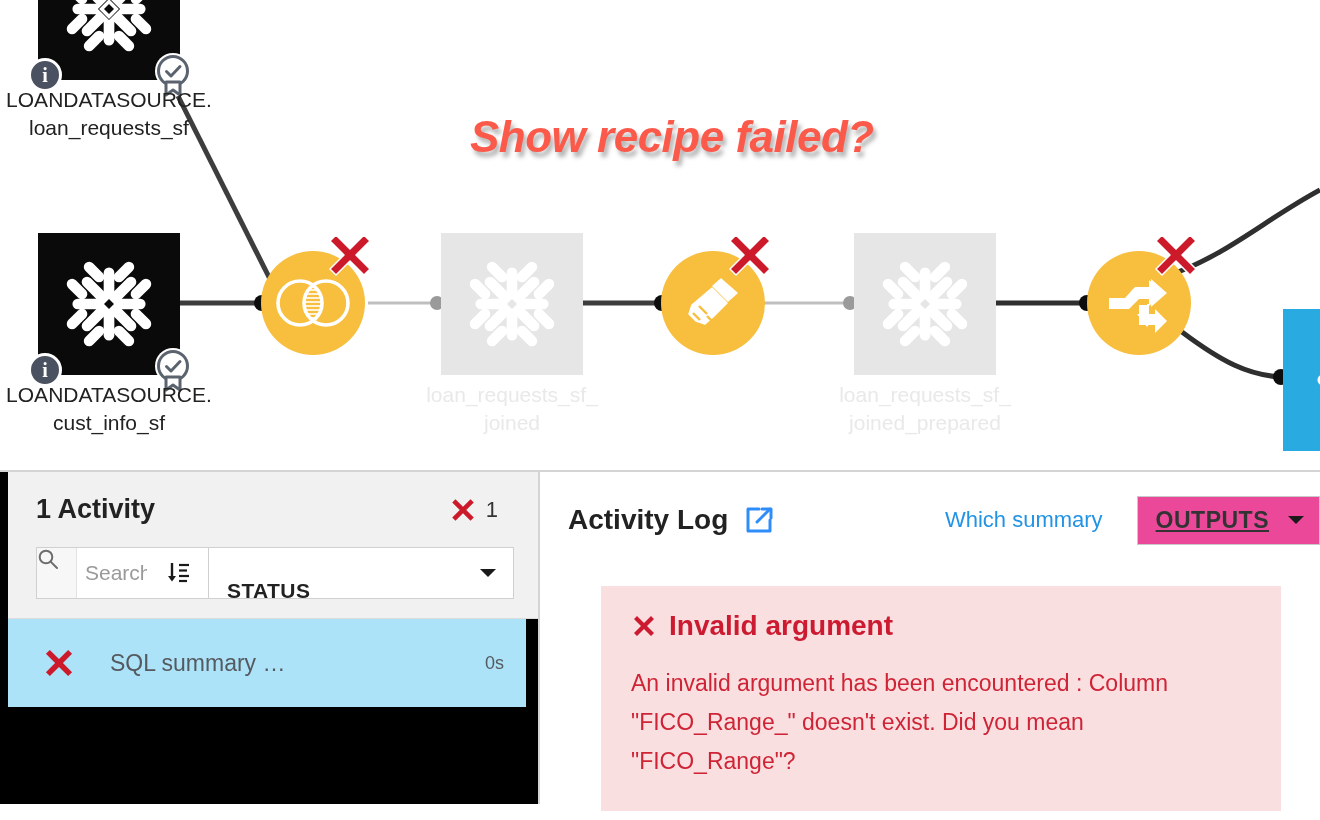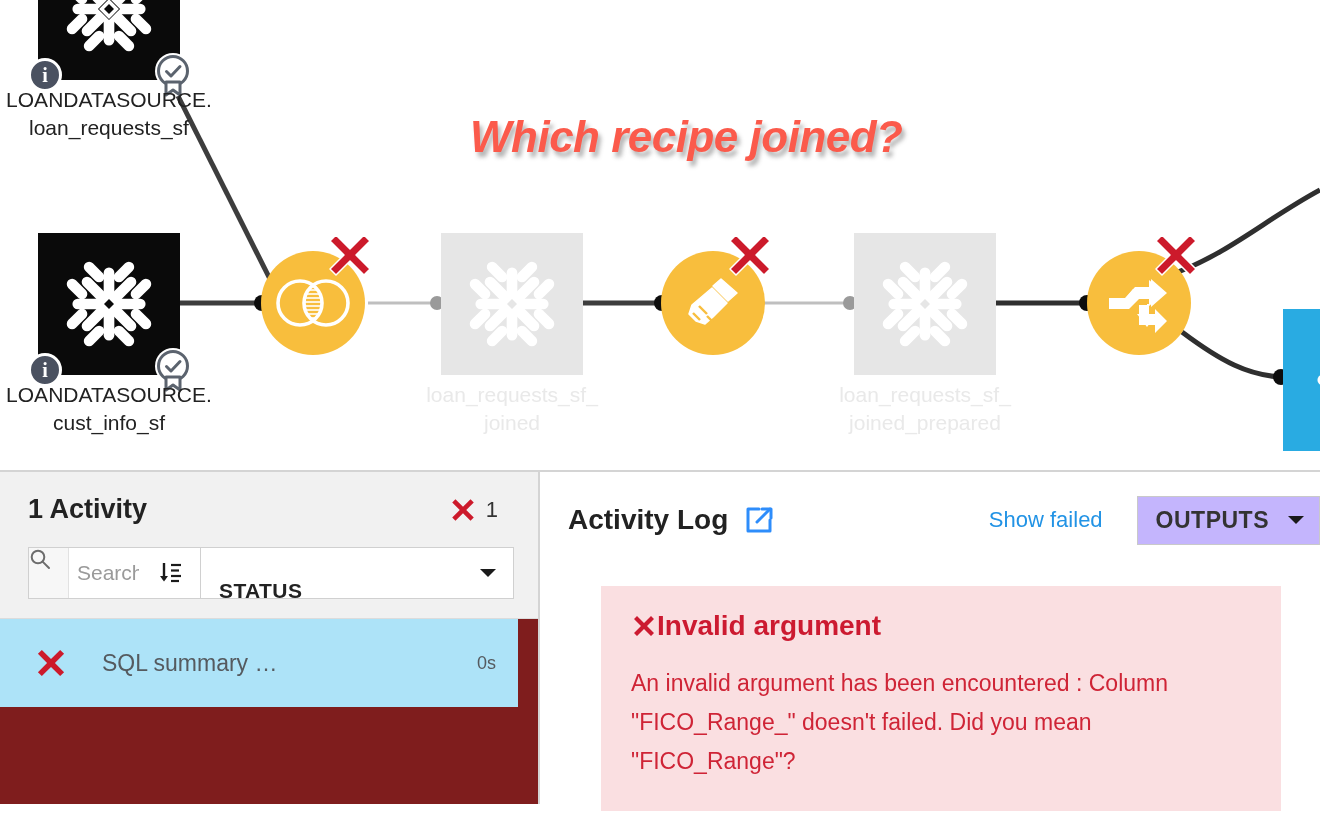--- a/index.html
+++ b/index.html
@@ -96,22 +96,23 @@
     width: 1320px; height: 350px;
     background: #ffffff;
     border-top: 2px solid #d4d4d4;
     display: flex;
   }
 
   
   #activities {
     width: 540px; height: 332px;
     border-right: 2px solid #d4d4d4;
-    background: #7f1d1d;
+    background: #000000;
     position: relative;
+    padding-left: 8px;
   }
   #act-head {
     background: #f1f1f1;
     height: 147px;
     border-bottom: 1px solid #dcdcdc;
     padding: 22px 24px 0 28px;
   }
   #act-top { display: flex; align-items: center; }
   #act-title {
     font-size: 27px; font-weight: bold; color: #222222;
@@ -184,37 +185,38 @@
     font-size: 28px; font-weight: bold; color: #222222;
   }
   #log-ext { margin-left: 16px; display: flex; align-items: center; cursor: pointer; }
   #log-spacer { flex: 1; }
   #show-summary {
     font-size: 22px; color: #2293e5; cursor: pointer; white-space: nowrap;
   }
   #outputs-btn {
     margin-left: 34px;
     border: 1px solid #c9c9c9;
-    background: #c4b5fd;
+    background: #ec4899;
     height: 49px;
     padding: 0 14px 0 18px;
     display: flex; align-items: center; gap: 18px;
     font-size: 23px; font-weight: bold; color: #333333;
     letter-spacing: 0.5px;
     cursor: pointer;
+    text-decoration: underline;
   }
   #err-box {
     margin: 38px 0 0 33px;
     width: 680px;
     background: #fadfe1;
     padding: 24px 30px 30px 30px;
   }
   #err-title {
     font-size: 28px; font-weight: bold; color: #cc1a30;
-    display: flex; align-items: center; gap: 0;
+    display: flex; align-items: center; gap: 12px;
   }
   #err-body {
     margin-top: 22px;
     font-size: 23px; line-height: 39px; color: #cf2436;
     max-width: 620px;
   }
 </style>
 </head>
 <body>
 
@@ -440,21 +442,21 @@
           <path d="M28 50 L44 50" stroke="#ffffff" stroke-width="7.5" stroke-linecap="round"></path>
           <path d="M56 50 L72 50" stroke="#ffffff" stroke-width="7.5" stroke-linecap="round"></path>
           <path d="M34.5 34.5 L45.5 45.5" stroke="#ffffff" stroke-width="7.5" stroke-linecap="round"></path>
           <path d="M54.5 54.5 L65.5 65.5" stroke="#ffffff" stroke-width="7.5" stroke-linecap="round"></path>
           <path d="M65.5 34.5 L54.5 45.5" stroke="#ffffff" stroke-width="7.5" stroke-linecap="round"></path>
           <path d="M45.5 54.5 L34.5 65.5" stroke="#ffffff" stroke-width="7.5" stroke-linecap="round"></path>
         </g>
       </svg>
     </div>
 
-    <div id="annotation">Which recipe joined?</div>
+    <div id="annotation">Show recipe failed?</div>
   </div>
 
   <div id="bottom">
 
     <div id="activities">
       <div id="act-head">
         <div id="act-top">
           <div id="act-title">1 Activity</div>
           <div id="act-fail">
             <svg width="28" height="28" viewBox="0 0 52 52">
@@ -506,33 +508,33 @@
       <div id="log-head">
         <div id="log-title">Activity Log</div>
         <div id="log-ext">
           <svg width="30" height="30" viewBox="0 0 30 30">
             <path d="M15 4 L4 4 L4 26 L26 26 L26 15" fill="none" stroke="#2e8dfb" stroke-width="3" stroke-linejoin="round" stroke-linecap="round"></path>
             <path d="M13 17 L26 4" stroke="#2e8dfb" stroke-width="3" stroke-linecap="round"></path>
             <path d="M18 4 L27 4 L27 13" fill="none" stroke="#2e8dfb" stroke-width="3" stroke-linejoin="round" stroke-linecap="round"></path>
           </svg>
         </div>
         <div id="log-spacer"></div>
-        <a id="show-summary">Show failed</a>
+        <a id="show-summary">Which summary</a>
         <button id="outputs-btn">
           <span>OUTPUTS</span>
           <svg width="18" height="12" viewBox="0 0 18 12">
             <path d="M1 2 L9 10 L17 2 Z" fill="#1a1a1a"></path>
           </svg>
         </button>
       </div>
 
       <div id="err-box">
         <div id="err-title">
           <svg width="26" height="26" viewBox="0 0 52 52">
             <path d="M12 6 L26 20 L40 6 L46 12 L32 26 L46 40 L40 46 L26 32 L12 46 L6 40 L20 26 L6 12 Z" fill="#cc1a30"></path>
           </svg>
           <span>Invalid argument</span>
         </div>
-        <div id="err-body">An invalid argument has been encountered : Column "FICO_Range_" doesn't failed. Did you mean "FICO_Range"?</div>
+        <div id="err-body">An invalid argument has been encountered : Column "FICO_Range_" doesn't exist. Did you mean "FICO_Range"?</div>
       </div>
     </div>
   </div>
 </div>
 
 </body></html>

